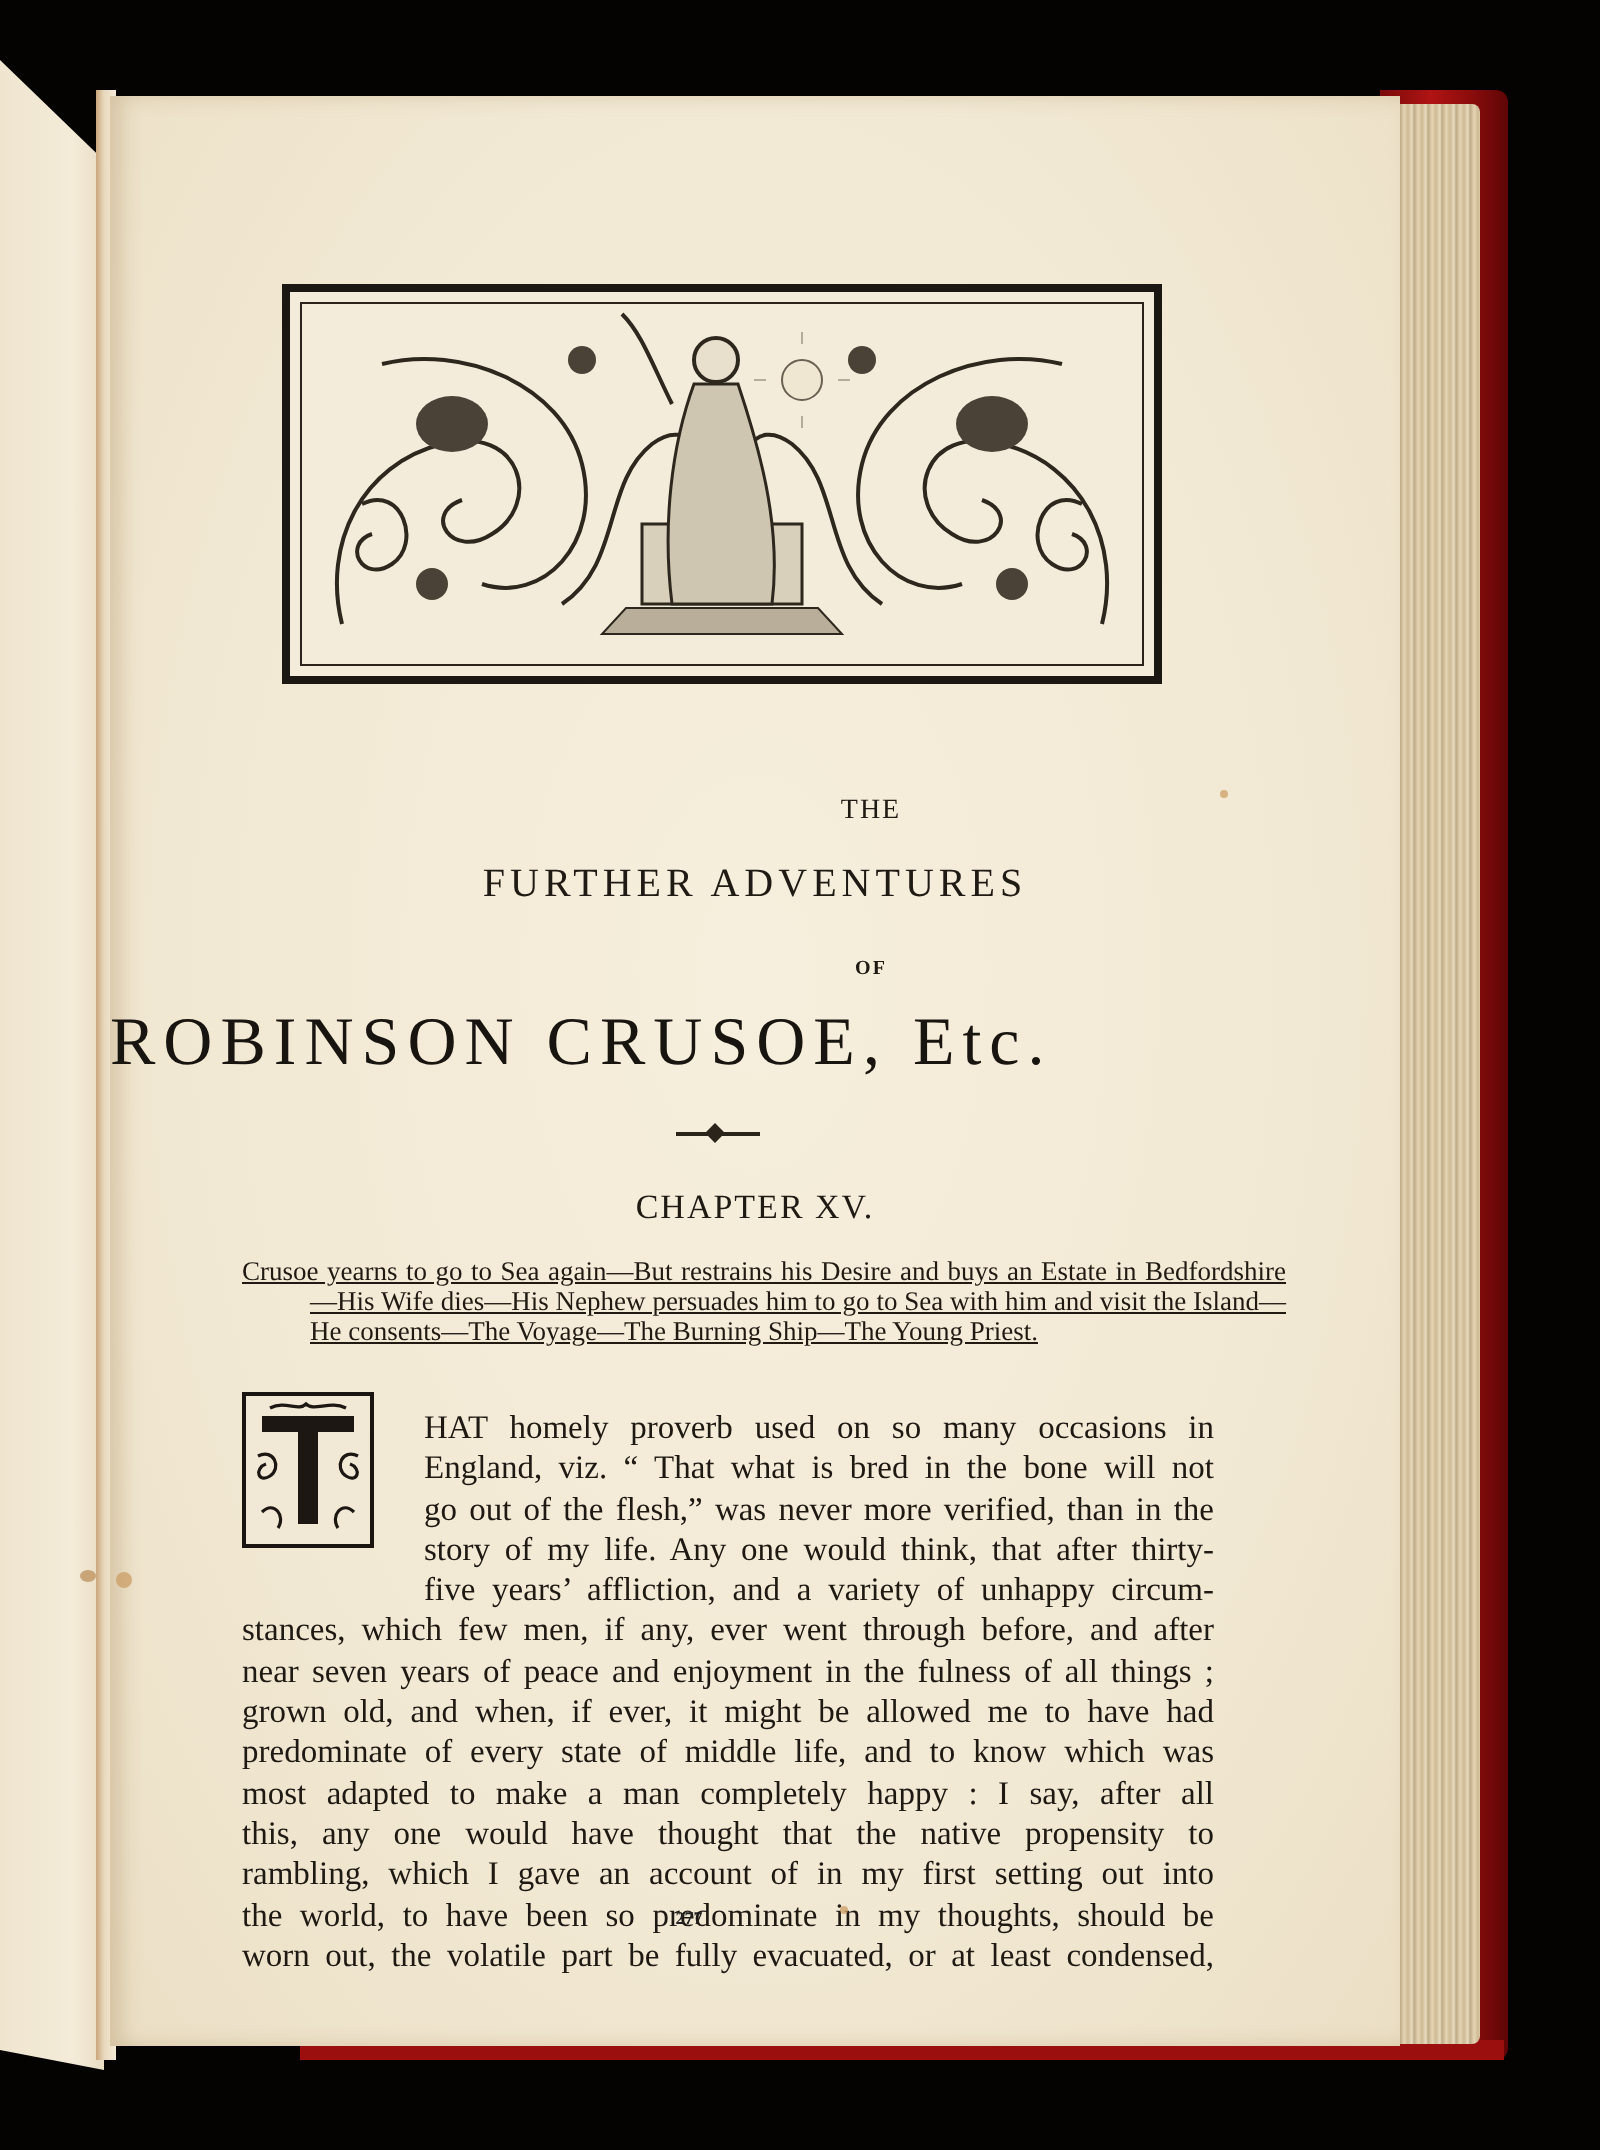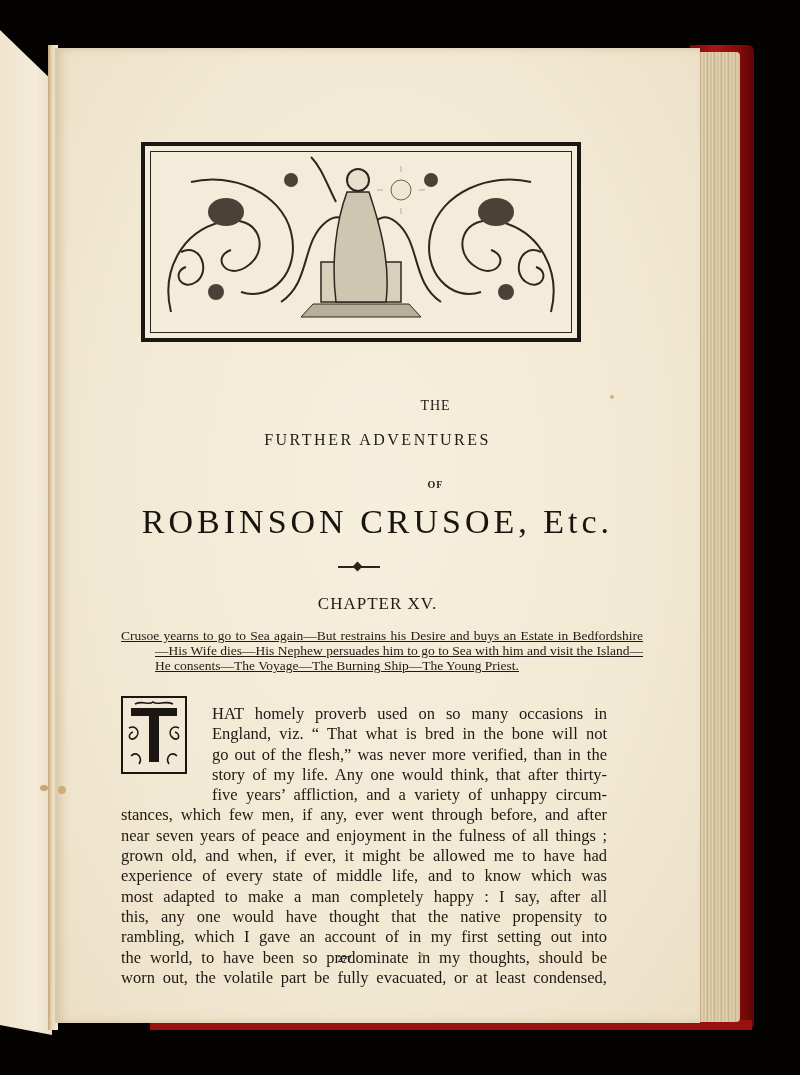--- a/index.html
+++ b/index.html
@@ -47,24 +47,24 @@
     }
     .headpiece svg { width: 100%; height: 100%; display: block; }
     .title-the, .title-of {
       position: absolute; left: 0; width: 761px; text-align: center;
       color: #1f1a14; font-size: 13px; letter-spacing: 1px; font-weight: bold;
     }
     .title-the { top: 350px; font-size: 14px; font-weight: normal; }
     .title-of { top: 431px; font-size: 10px; }
     .title-further {
       position: absolute; left: 0; width: 645px; top: 383px; text-align: center;
-      color: #1f1a14; font-size: 16px; letter-spacing: 2.5px;
+      color: #1f1a14; font-size: 20px; letter-spacing: 2.5px;
     }
     .title-main {
-      position: absolute; left: 0; width: 645px; top: 455px; text-align: center;
+      position: absolute; left: 0; width: 645px; top: 455px; 
       color: #18140f; font-size: 34px; letter-spacing: 4px;
     }
     .title-main .etc { font-size: 34px; }
     .ornament-rule {
       position: absolute; left: 283px; top: 518px; width: 42px; height: 2px; background: #2b241b;
     }
     .ornament-diamond {
       position: absolute; left: 299px; top: 515px; width: 7px; height: 7px; background: #2b241b;
       transform: rotate(45deg);
     }
@@ -173,21 +173,21 @@
 
   <div class="body-text">
     <span class="body-line indent">HAT homely proverb used on so many occasions in</span>
     <span class="body-line indent">England, viz. “ That what is bred in the bone will not</span>
     <span class="body-line indent">go out of the flesh,” was never more verified, than in the</span>
     <span class="body-line indent">story of my life.  Any one would think, that after thirty-</span>
     <span class="body-line indent">five years’ affliction, and a variety of unhappy circum-</span>
     <span class="body-line">stances, which few men, if any, ever went through before, and after</span>
     <span class="body-line">near seven years of peace and enjoyment in the fulness of all things ;</span>
     <span class="body-line">grown old, and when, if ever, it might be allowed me to have had</span>
-    <span class="body-line">experience of every state of middle life, and to know which was</span>
+    <span class="body-line">predominate of every state of middle life, and to know which was</span>
     <span class="body-line">most adapted to make a man completely happy :  I say, after all</span>
     <span class="body-line">this, any one would have thought that the native propensity to</span>
     <span class="body-line">rambling, which I gave an account of in my first setting out into</span>
     <span class="body-line">the world, to have been so predominate in my thoughts, should be</span>
     <span class="body-line">worn out, the volatile part be fully evacuated, or at least condensed,</span>
   </div>
 
   <div class="page-number">277</div>
 
   <div class="spot" style="left:555px;top:347px;width:4px;height:4px;"></div>

